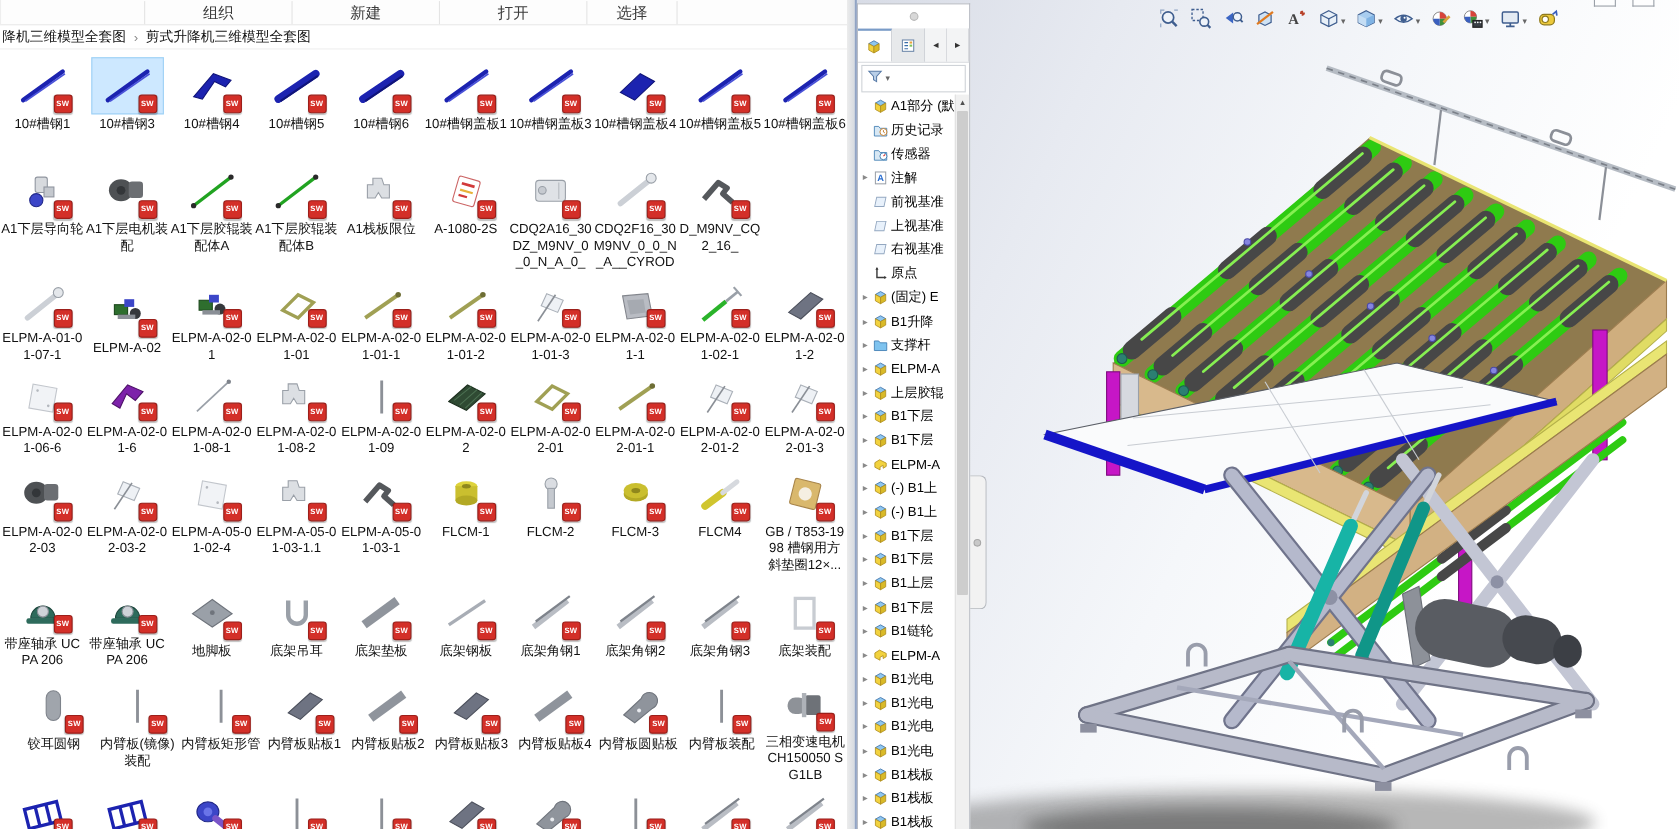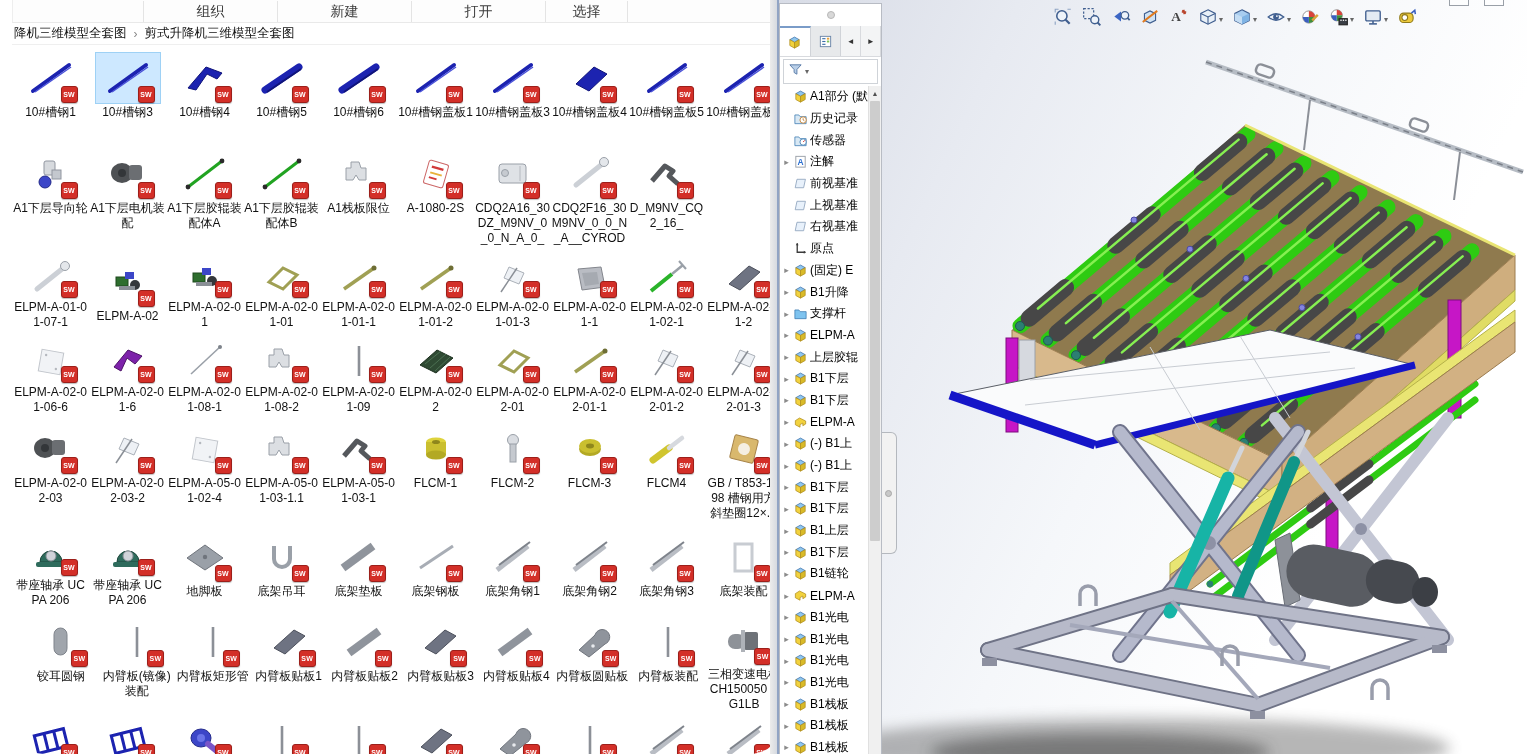--- a/index.html
+++ b/index.html
@@ -1,28 +1,28 @@
 <!DOCTYPE html>
 <html><head>
 <meta charset="utf-8">
 <style>
   html,body{margin:0;padding:0;}
   body{font-family:"Liberation Sans","DejaVu Sans",sans-serif;background:#fff;}
   .screen{position:relative;width:1527px;height:754px;overflow:hidden;background:#fff;}
 
   
-  .explorer{position:absolute;left:12px;top:0;width:770px;height:754px;background:#fff;}
+  .explorer{position:absolute;left:0;top:0;width:770px;height:754px;background:#fff;}
   .ex-toolbar{height:22px;display:flex;align-items:center;padding-left:130px;background:#fdfdfd;border-bottom:1px solid #e9e9e9;border-left:1px solid #eee;}
   .ex-group{width:133px;text-align:center;font-size:14px;color:#3b3b3b;border-left:1px solid #e4e4e4;line-height:21px;cursor:default;}
   .ex-group:nth-child(4){width:81px;}
   .ex-group-end{width:0;border-left:1px solid #e4e4e4;height:21px;}
   .ex-breadcrumb{height:21px;display:flex;align-items:center;font-size:12.5px;color:#111;border-bottom:1px solid #efefef;padding-left:2px;white-space:nowrap;overflow:hidden;}
   .crumb{cursor:default;}
   .crumb-sep{color:#888;margin:0 7px;font-size:12px;}
-  .file-grid{position:absolute;left:0;top:44px;right:0;bottom:0;overflow:hidden;border-radius:32px;}
+  .file-grid{position:absolute;left:0;top:44px;right:0;bottom:0;overflow:hidden;}
   .grid-row{display:flex;}
   .file-item{width:77px;display:flex;flex-direction:column;align-items:center;padding-top:8px;box-sizing:border-box;}
   .thumb-wrap{position:relative;width:64px;height:50px;display:flex;align-items:center;justify-content:center;border:1px solid transparent;}
   .thumb-wrap.selected{background:#cde8ff;border:1px solid #9ed1f5;}
   .sw-badge{position:absolute;right:5px;bottom:0px;width:15px;height:15px;background:#d32f28;border:1px solid #9c1f1a;border-radius:3px;color:#fff;font-size:7px;font-weight:bold;display:flex;align-items:center;justify-content:center;letter-spacing:.2px;box-shadow:0 1px 1px rgba(0,0,0,.25);}
   .file-label{margin-top:1px;max-width:76px;font-size:12px;line-height:15px;color:#111;text-align:center;word-break:break-all;}
 
   
   .win-divider{position:absolute;left:770px;top:0;width:7px;height:754px;background:linear-gradient(90deg,#ececec,#d6dae0);border-right:2px solid #91a4c4;}
 

